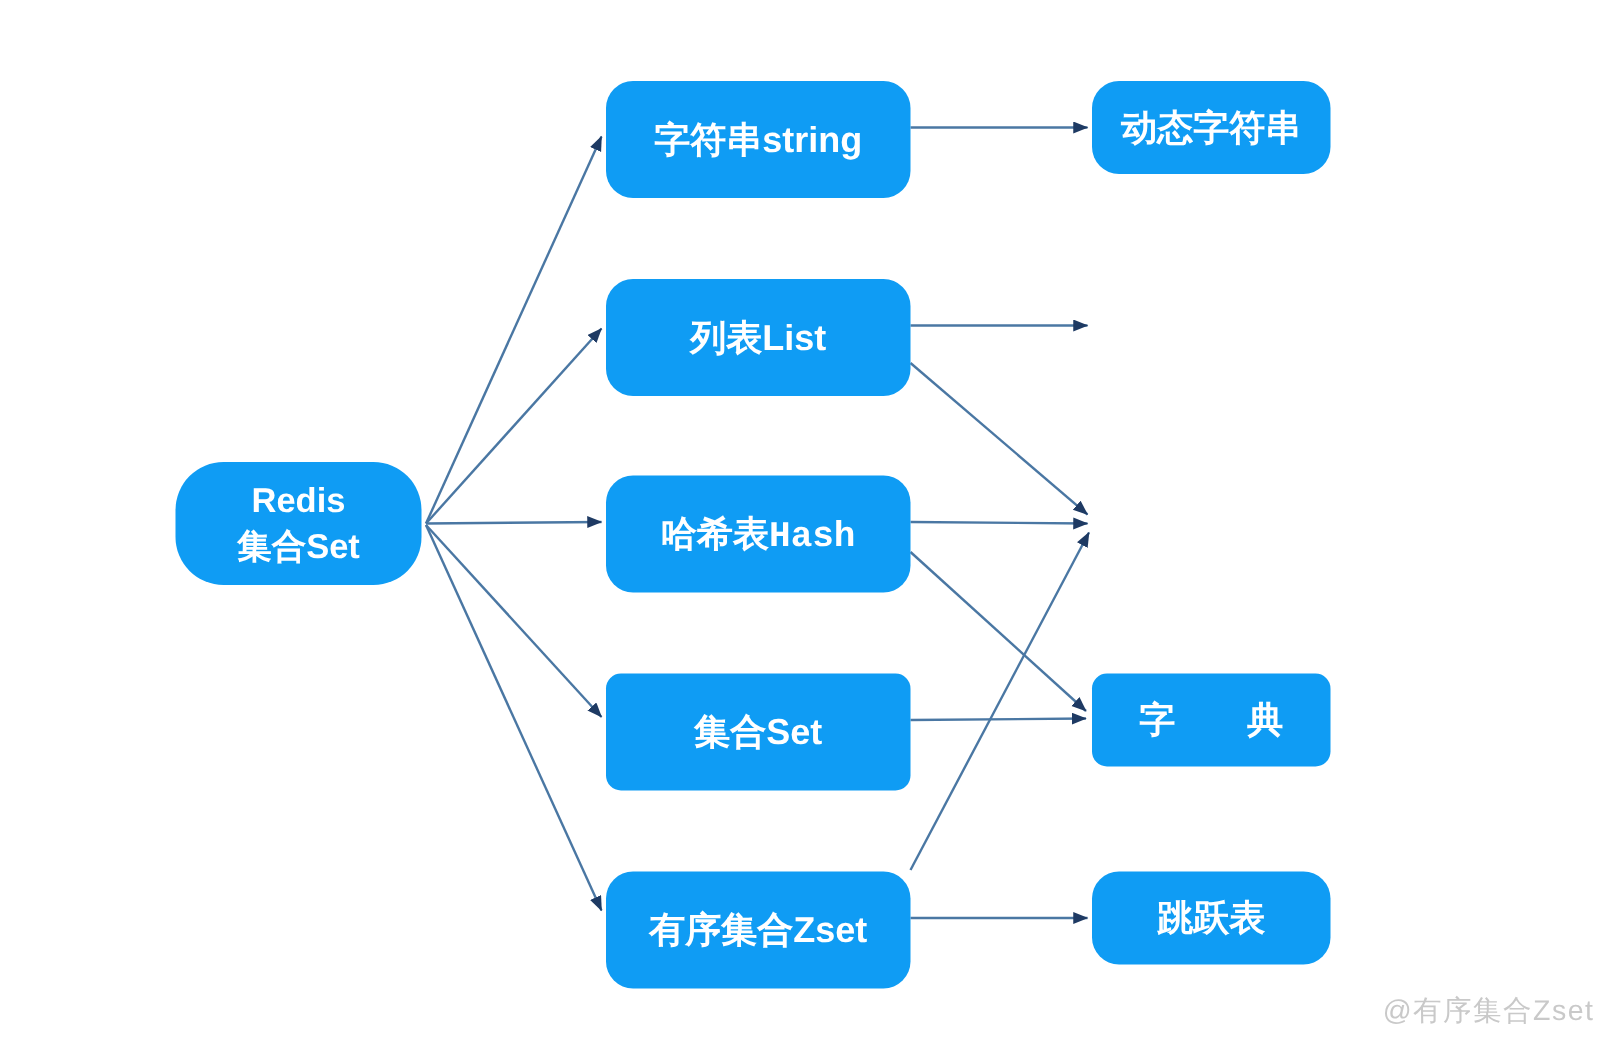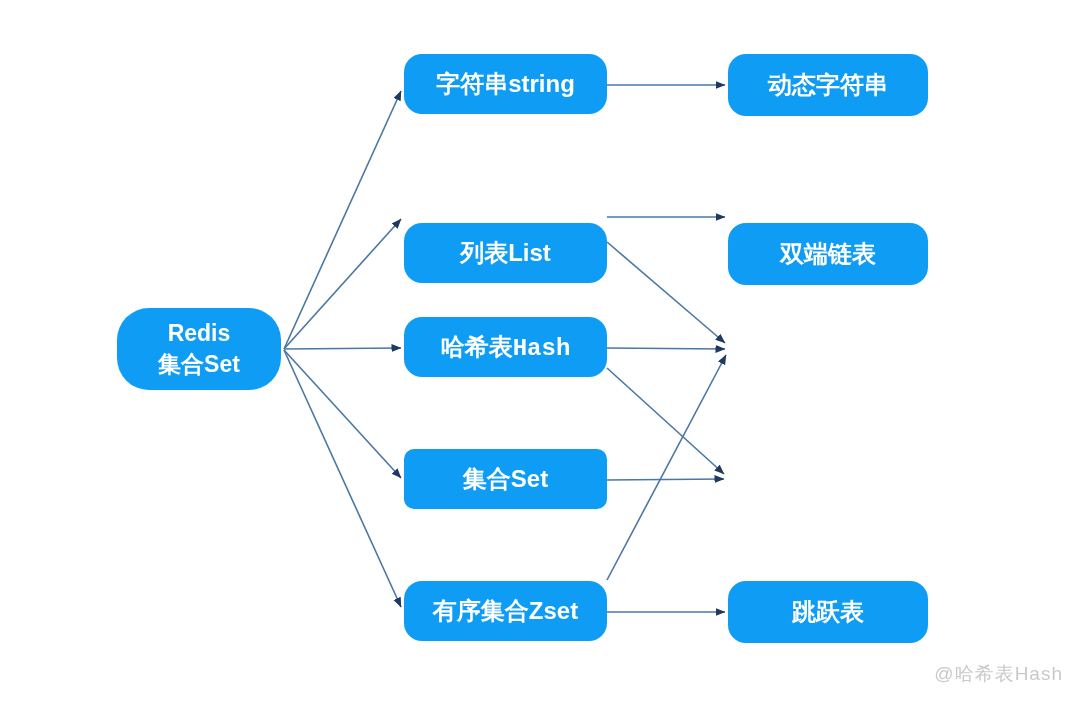--- a/index.html
+++ b/index.html
@@ -42,29 +42,29 @@
     width: 164px;
     height: 82px;
     border-radius: 32px;
     flex-direction: column;
     font-size: 23px;
     line-height: 1.35;
   }
   .node.mid {
     left: 404px;
     width: 203px;
-    height: 60px;
+    height: 78px;
   }
   .node.right {
     left: 728px;
-    width: 200px;
+    width: 159px;
     height: 62px;
   }
   .row-0 { top: 54px; }
-  .row-1 { top: 186px; margin-top: 37px; }
+  .row-1 { top: 186px; }
   .row-2 { top: 317px; font-family: Liberation Mono, monospace; }
   .row-3 { top: 449px; border-radius: 10px; }
   .row-4 { top: 581px; text-align: right; }
   .edge {
     stroke: var(--edge-color, #4a77a3);
     stroke-width: 1.6;
     fill: none;
   }
   #watermark {
     position: absolute;
@@ -118,21 +118,21 @@
   <div class="node mid row-3">
     <span>集合Set</span>
   </div>
   <div class="node mid row-4">
     <span>有序集合Zset</span>
   </div>
 
   <div class="node right row-0">
     <span>动态字符串</span>
   </div>
-  <div class="node right row-1">
-    <span>双端链表</span>
+  <div class="node right row-3">
+    <span>字　　典</span>
   </div>
   <div class="node right row-4">
     <span>跳跃表</span>
   </div>
 
-  <div id="watermark">@哈希表Hash</div>
+  <div id="watermark">@有序集合Zset</div>
 </div>
 
 </body></html>

